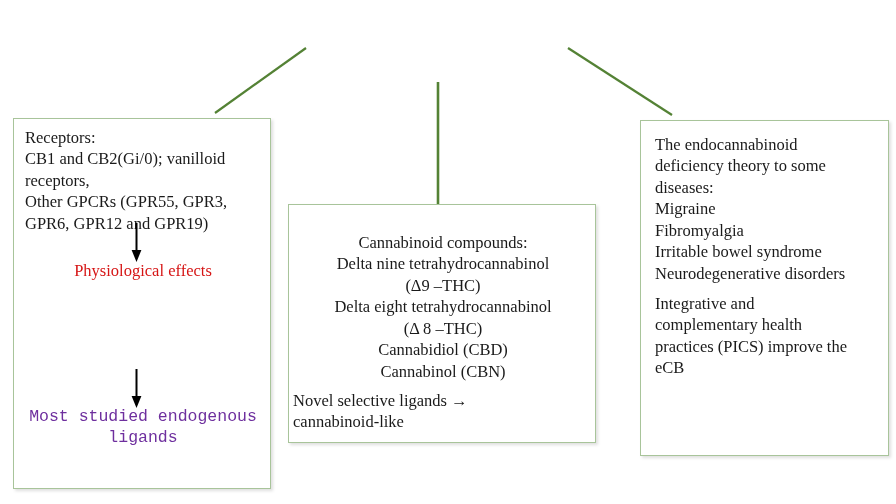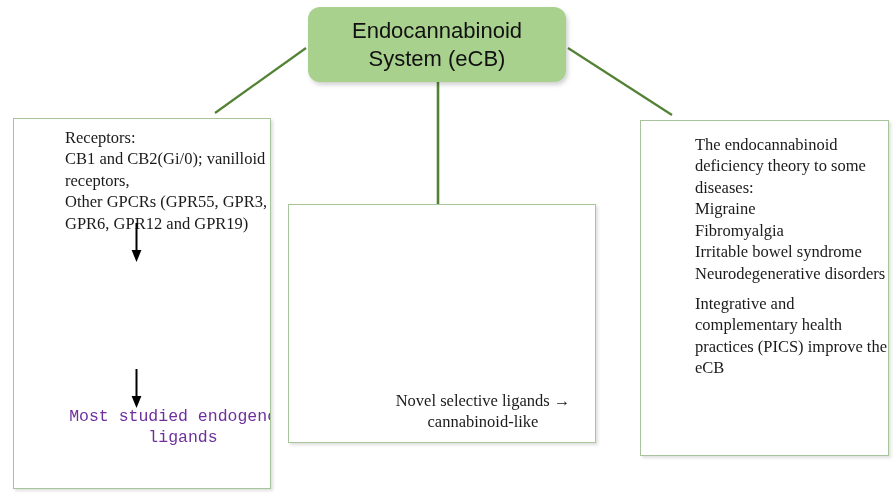--- a/index.html
+++ b/index.html
@@ -62,21 +62,20 @@
   #panel-receptors  { left: 13px;  top: 118px; width: 258px; height: 371px; }
   #panel-compounds  { left: 288px; top: 204px; width: 308px; height: 239px; }
   #panel-deficiency { left: 640px; top: 120px; width: 249px; height: 336px; }
 
   .block {
     position: absolute;
     font-size: 16.5px;
     line-height: 1.30;
     color: #1a1a1a;
     white-space: pre-line;
-    margin-left: 40px;
   }
   .block.left-align  { text-align: left; }
   .block.center-align{ text-align: center; }
 
   .red    { color: #d61515; }
   .purple { color: #6e2f9e; font-family: Liberation Mono, monospace; }
 
   
   #receptors-list {
     left: 11px; top: 8px; width: 240px;
@@ -102,21 +101,21 @@
     width: 13px;
   }
 
   
   #compounds-list {
     left: 4px; top: 27px; width: 300px;
     text-align: center;
   }
   #novel-ligands {
     left: 4px; top: 185px; width: 300px;
-    text-align: center;
+    text-align: left;
   }
 
   
   #deficiency-list {
     left: 14px; top: 13px; width: 226px;
     text-align: left;
   }
   #integrative-block {
     left: 14px; top: 172px; width: 226px;
     text-align: left;
@@ -126,50 +125,54 @@
 <body>
 
 <div id="canvas">
 
   <svg id="connectors" viewBox="0 0 896 504" width="896" height="504" xmlns="http://www.w3.org/2000/svg">
     <line x1="306" y1="48" x2="215" y2="113" stroke="#548235" stroke-width="2.2"></line>
     <line x1="438" y1="82" x2="438" y2="205" stroke="#548235" stroke-width="2.6"></line>
     <line x1="568" y1="48" x2="672" y2="115" stroke="#548235" stroke-width="2.2"></line>
   </svg>
 
-  <div class="title-node">
-    <div class="title-text">Endocannabinoid
-System (eCB)</div>
-  </div>
 
   <div class="panel" id="panel-receptors">
 
     <div class="block left-align" id="receptors-list">Receptors:
 CB1 and CB2(Gi/0); vanilloid
 receptors,
 Other GPCRs (GPR55, GPR3,
 GPR6, GPR12 and GPR19)</div>
 
     <svg class="v-arrow" style="left:116px; top:104px;" width="13" height="40" viewBox="0 0 13 40" xmlns="http://www.w3.org/2000/svg">
       <line x1="6.5" y1="0" x2="6.5" y2="29" stroke="#000000" stroke-width="2"></line>
       <polygon points="6.5,39 1.6,27 11.4,27" fill="#000000"></polygon>
     </svg>
 
+    <div class="block center-align red" id="physiological-effects">Physiological  effects</div>
 
 
     <svg class="v-arrow" style="left:116px; top:250px;" width="13" height="40" viewBox="0 0 13 40" xmlns="http://www.w3.org/2000/svg">
       <line x1="6.5" y1="0" x2="6.5" y2="29" stroke="#000000" stroke-width="2"></line>
       <polygon points="6.5,39 1.6,27 11.4,27" fill="#000000"></polygon>
     </svg>
 
     <div class="block center-align purple" id="most-studied-ligands">Most studied endogenous
 ligands</div>
   </div>
 
   <div class="panel" id="panel-compounds">
+    <div class="block center-align" id="compounds-list">Cannabinoid compounds:
+Delta nine tetrahydrocannabinol
+(Δ9 –THC)
+Delta eight tetrahydrocannabinol
+(Δ 8 –THC)
+Cannabidiol  (CBD)
+Cannabinol (CBN)</div>
 
     <div class="block center-align" id="novel-ligands">Novel selective ligands →
 cannabinoid-like</div>
   </div>
 
   <div class="panel" id="panel-deficiency">
     <div class="block left-align" id="deficiency-list">The endocannabinoid
 deficiency theory to some
 diseases:
 Migraine

